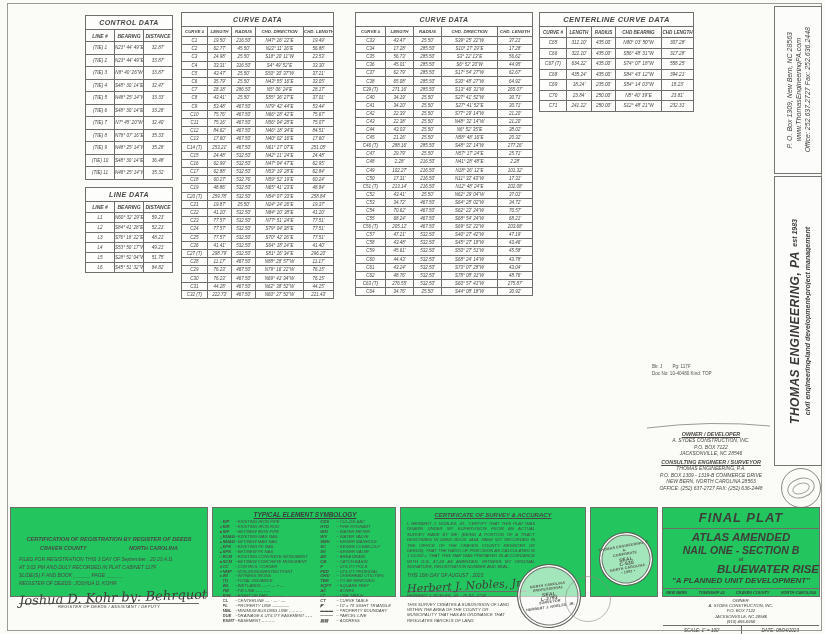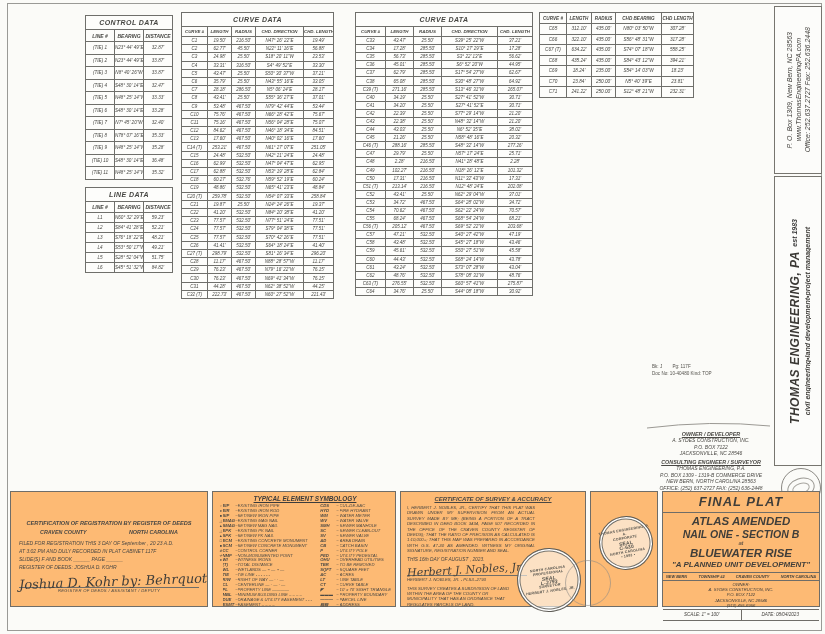--- a/index.html
+++ b/index.html
@@ -51,21 +51,21 @@
   #record-info{position:absolute;left:652px;top:363px;width:120px;font-size:4.6px;color:#55534e;line-height:7px;}
   #record-info .rline{white-space:pre;}
   #stray-curve{position:absolute;left:645px;top:418px;}
   #owner-dev{position:absolute;left:646px;top:431px;width:130px;text-align:center;font-size:5px;
     font-style:italic;line-height:6.4px;color:#4a4844;}
   #consult-eng{position:absolute;left:636px;top:459px;width:150px;text-align:center;font-size:5px;
     font-style:italic;line-height:6.4px;color:#4a4844;}
   .blk-title{font-weight:bold;text-decoration:underline;font-size:5.4px;}
 
   
-  .bblock{position:absolute;top:491px;height:116px;border:1px solid #6f6d68;background:#fdba74;box-sizing:border-box;}
+  .bblock{position:absolute;top:507px;height:90px;border:1px solid #6f6d68;background:#22c55e;box-sizing:border-box;}
   #reg-block{left:10px;width:198px;padding:28px 8px 0 8px;font-size:5px;font-style:italic;color:#4a4844;}
   #reg-title{text-align:center;font-weight:bold;font-size:5.6px;line-height:7px;}
   #reg-geo{display:flex;justify-content:space-around;font-weight:bold;font-size:5.4px;margin:2px 0 4px 0;}
   .reg-line{line-height:8px;border-bottom:0;white-space:nowrap;overflow:hidden;}
   #reg-sig{font-family:"DejaVu Serif",serif;font-style:italic;font-size:13px;transform:rotate(-2deg);
     margin-top:3px;white-space:nowrap;color:#3f3d39;}
   #reg-sig-rule{border-top:1px solid #6f6d68;margin-top:-2px;}
   #reg-sig-caption{text-align:center;font-size:4.2px;letter-spacing:.3px;}
 
   #sym-block{left:212px;width:184px;padding:3px 4px 0 6px;}
@@ -95,21 +95,21 @@
   #partial-seal{position:absolute;left:-26px;top:68px;width:44px;height:44px;border-radius:50%;
     border:1px solid #8d8b85;opacity:.6;}
 
   #title-block{left:662px;width:158px;font-style:italic;color:#403e3a;}
   .tb-row{border-bottom:1px solid #6f6d68;text-align:center;}
   #tb-final{font-size:13px;font-weight:bold;letter-spacing:1px;line-height:20px;}
   #tb-names{padding:2px 0 2px 0;line-height:1;}
   #tb-proj{font-size:11.5px;font-weight:bold;line-height:13px;}
   #tb-phase{font-size:10.5px;font-weight:bold;line-height:12px;}
   #tb-at{font-size:6px;line-height:7px;}
-  #tb-sub{font-size:11.5px;font-weight:bold;line-height:13px;}
+  #tb-sub{font-size:11.5px;font-weight:bold;line-height:13px;text-align:right;}
   #tb-pud{font-size:8px;font-weight:bold;line-height:10px;}
   #tb-loc{display:flex;justify-content:space-between;font-size:3.9px;font-weight:bold;padding:1px 3px;}
   #tb-owner{font-size:4.2px;line-height:5.2px;padding:1px 0;}
   .tb-split{display:flex;}
   .tb-split > div{flex:1;font-size:4.6px;line-height:10px;border-right:1px solid #6f6d68;text-align:center;}
   .tb-split > div:last-child{border-right:0;}
 
   #watermark{position:absolute;left:2px;top:584px;font-size:30px;font-weight:bold;color:rgba(72,72,70,.88);
     letter-spacing:0;z-index:50;font-family:"DejaVu Sans",sans-serif;}
 </style>
@@ -732,20 +732,23 @@
 
   <table class="dt" id="centerline-table">
     <colgroup>
         <col style="width:27px">
         <col style="width:25px">
         <col style="width:24px">
         <col style="width:46px">
         <col style="width:32px">
       </colgroup>
     <thead>
+      <tr class="t-title">
+          <th colspan="5">CENTERLINE CURVE DATA</th>
+        </tr>
       <tr class="t-head">
           <th>CURVE #</th>
           <th>LENGTH</th>
           <th>RADIUS</th>
           <th>CHD BEARING</th>
           <th>CHD LENGTH</th>
         </tr>
     </thead>
     <tbody>
         <tr>

